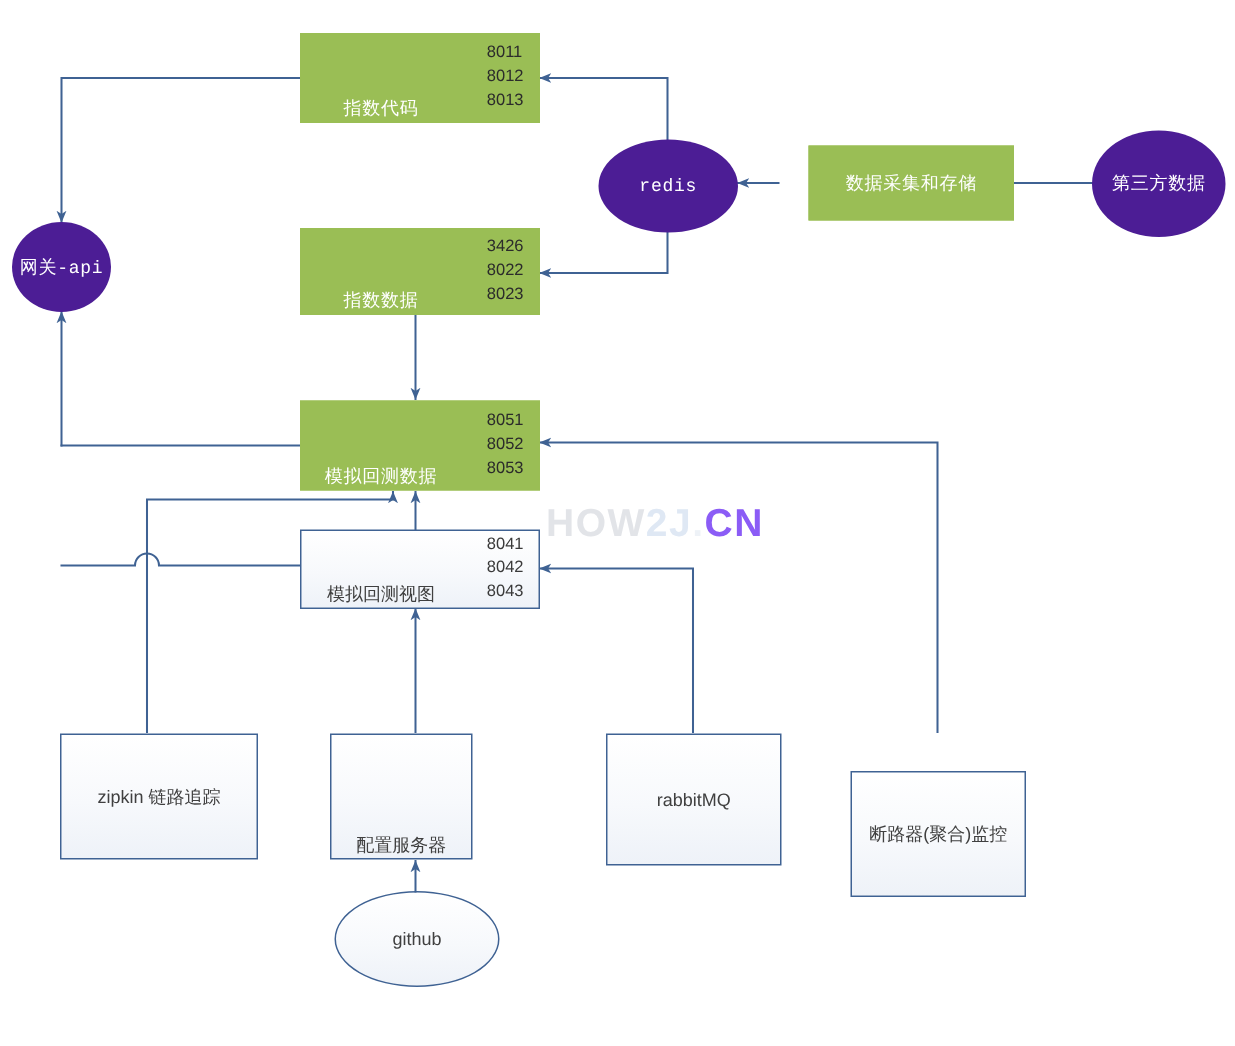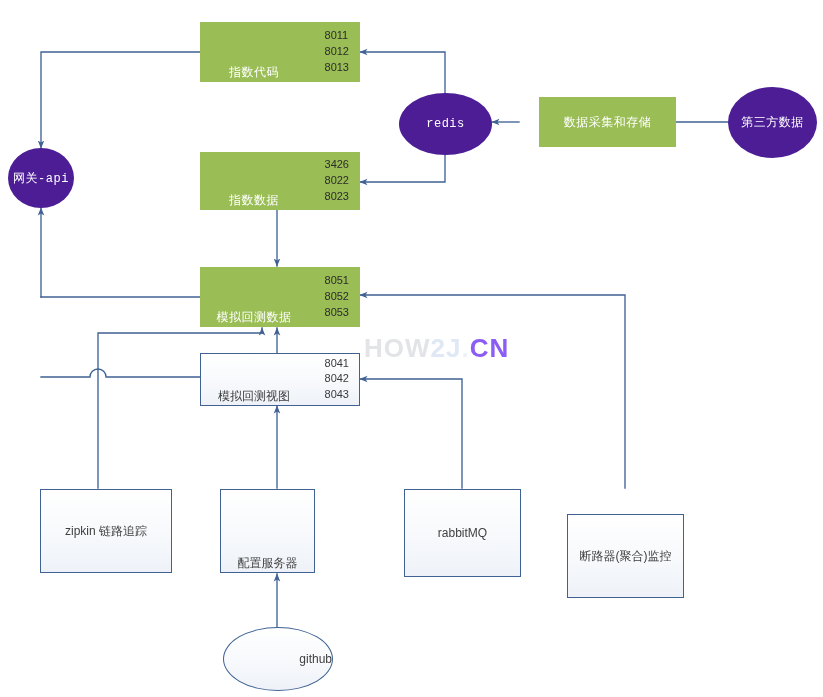--- a/index.html
+++ b/index.html
@@ -222,17 +222,17 @@
   </div>
 
   <div class="node wbox" style="left:404px; top:489px; width:117px; height:88px;">
     <span class="label">rabbitMQ</span>
   </div>
 
   <div class="node wbox" style="left:567px; top:489px; width:117px; height:84px;margin-top:25px;">
     <span class="label">断路器(聚合)监控</span>
   </div>
 
-  <div class="node wellipse" style="left:223px; top:627px; width:110px; height:64px;justify-content:flex-end;">
+  <div class="node wellipse" style="left:223px; top:594px; width:110px; height:64px;">
     <span class="label">github</span>
   </div>
 
 </div>
 
 </body></html>

